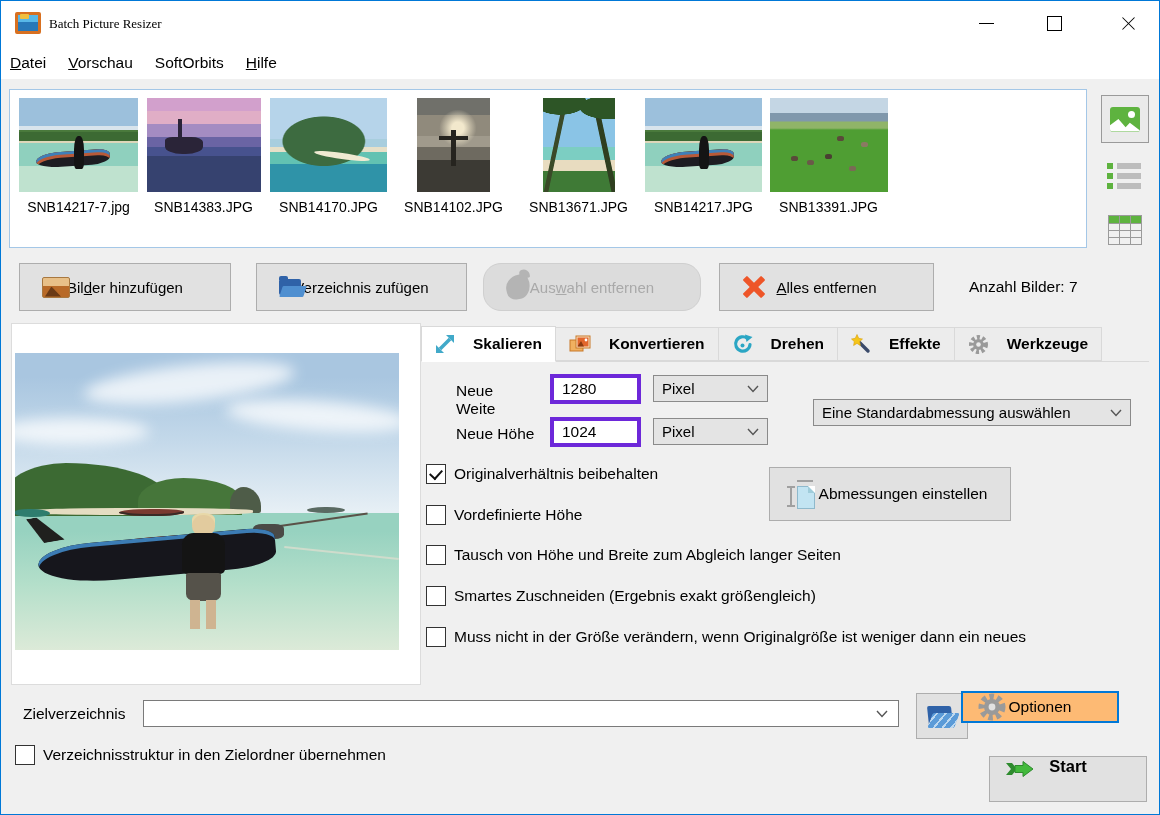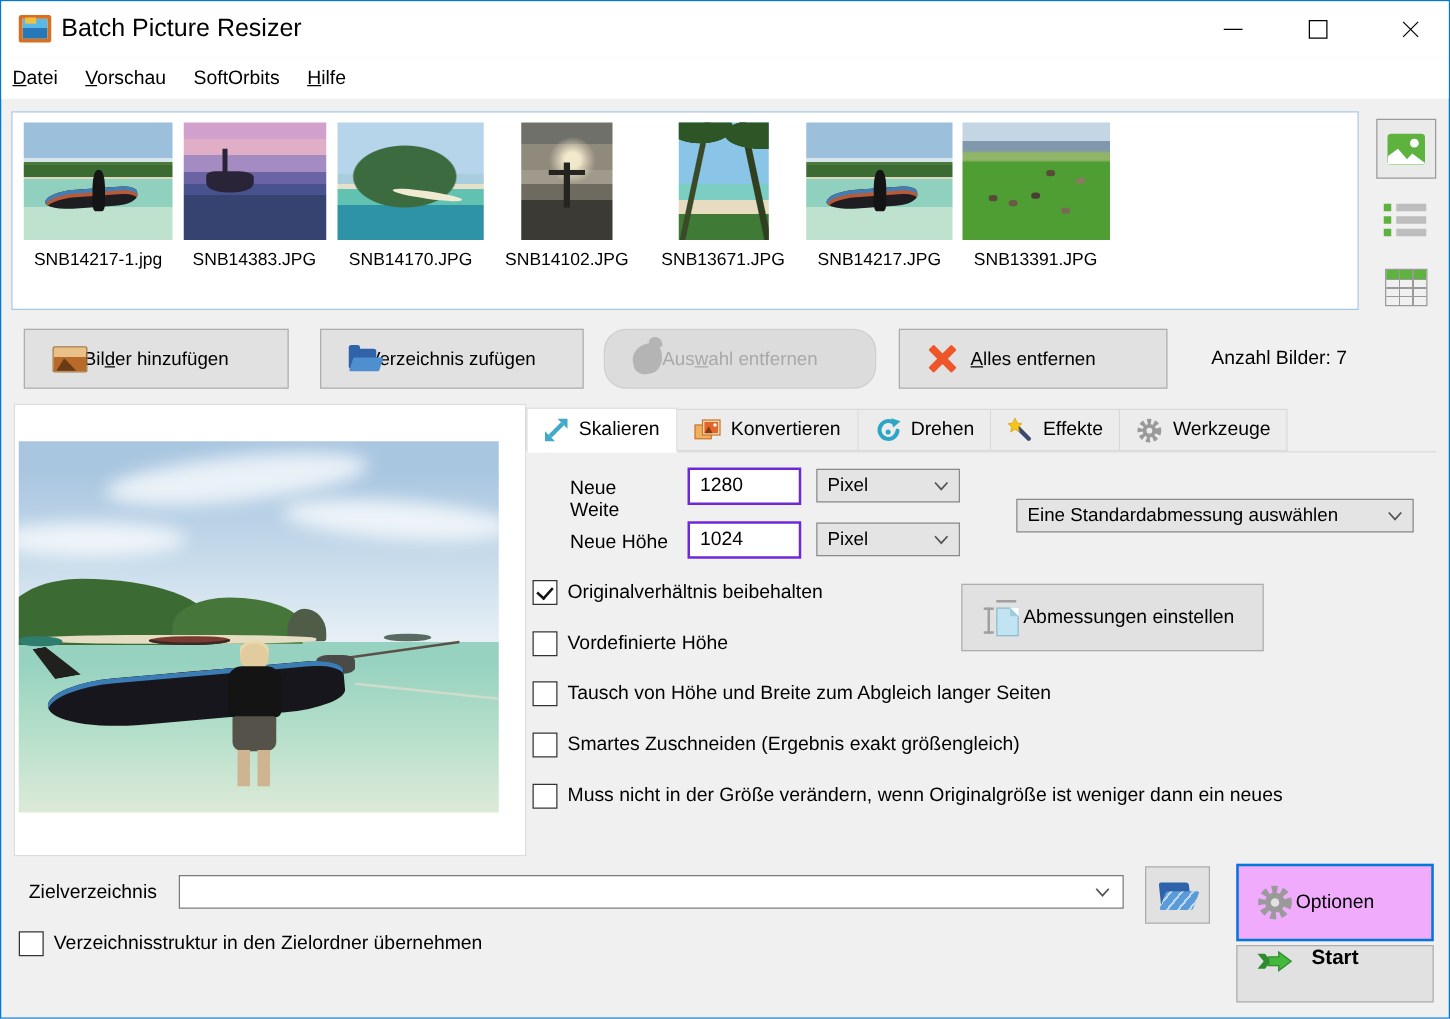--- a/index.html
+++ b/index.html
@@ -3,21 +3,21 @@
 <meta charset="utf-8">
 <style>
   html,body{margin:0;padding:0;background:#cfcfcf;font-family:"Liberation Sans",sans-serif;}
   .app{position:relative;width:1160px;height:815px;background:#f0f0f0;border:1px solid #0078d7;box-sizing:border-box;overflow:hidden;font-size:15px;color:#000;}
   .k{text-decoration:underline;}
 
   
   .titlebar{position:absolute;left:0;top:0;width:100%;height:45px;background:#fff;}
   .appicon{position:absolute;left:14px;top:11px;width:26px;height:22px;background:linear-gradient(180deg,#58b8e8 0 45%,#2878b8 45% 100%);border:3px solid #d87020;border-radius:2px;box-sizing:border-box;}
   .appicon::after{content:"";position:absolute;left:2px;top:-1px;width:9px;height:5px;background:#f0c040;border-radius:1px;}
-  .wtitle{position:absolute;left:48px;top:0;height:45px;line-height:45px;font-size:20px;}
+  .wtitle{position:absolute;left:48px;top:0;height:45px;line-height:45px;font-size:13px;font-family:Liberation Serif, serif;}
   .wc{position:absolute;top:0;width:46px;height:45px;display:flex;align-items:center;justify-content:center;}
   .wc-min{left:962px;} .wc-max{left:1030px;} .wc-close{left:1104px;}
   .g-min{width:15px;height:1px;background:#000;}
   .g-max{width:13px;height:13px;border:1px solid #000;}
   .g-close{position:relative;width:15px;height:15px;}
   .g-close::before,.g-close::after{content:"";position:absolute;left:-1px;top:7px;width:17px;height:1px;background:#000;}
   .g-close::before{transform:rotate(45deg);} .g-close::after{transform:rotate(-45deg);}
 
   
   .menubar{position:absolute;left:0;top:45px;width:100%;height:33px;background:#fff;display:flex;align-items:center;box-sizing:border-box;gap:4px;}
@@ -109,27 +109,27 @@
   .p-head{position:absolute;left:46.2%;top:54.5%;width:5.8%;height:7.2%;background:#e2cb9e;border-radius:50% 50% 45% 45%;}
   .p-hair{position:absolute;left:46.2%;top:53.8%;width:5.8%;height:4%;background:#e8d8a8;border-radius:50% 50% 0 0;}
   .p-pony{position:absolute;left:48.2%;top:58%;width:2.4%;height:6%;background:#e0cf9c;border-radius:40%;}
   .p-torso{position:absolute;left:43.6%;top:60.5%;width:11%;height:14%;background:#141414;border-radius:28% 28% 12% 12%;}
   .p-shorts{position:absolute;left:44.6%;top:74%;width:9%;height:9.5%;background:#55524a;border-radius:8% 8% 25% 25%;}
   .p-leg1{position:absolute;left:45.6%;top:83%;width:2.6%;height:10%;background:#cfb491;}
   .p-leg2{position:absolute;left:49.8%;top:83%;width:2.6%;height:10%;background:#cfb491;}
 
   
   .tabbar{position:absolute;left:420px;top:325px;width:728px;height:36px;border-bottom:1px solid #d9d9d9;display:flex;align-items:flex-end;box-sizing:border-box;}
-  .tab{height:34px;padding:0 13px;display:flex;align-items:center;gap:8px;background:#ececec;border:1px solid #d9d9d9;border-left:none;font-size:15.5px;box-sizing:border-box;}
+  .tab{height:34px;padding:0 13px;display:flex;align-items:center;gap:18px;background:#ececec;border:1px solid #d9d9d9;border-left:none;font-size:15.5px;box-sizing:border-box;font-weight:bold;}
   .tab:first-child{border-left:1px solid #d9d9d9;}
   .tab.active{background:#fff;height:36px;border-bottom:1px solid #fff;margin-bottom:-1px;z-index:2;}
 
   
   .flabel{position:absolute;font-size:15.5px;text-align:left;}
-  .tinput{position:absolute;width:91px;height:30px;border:2px solid #6d28d9;background:#fff;font-size:15.5px;font-family:"Liberation Sans",sans-serif;padding:0 8px;box-sizing:border-box;}
+  .tinput{position:absolute;width:91px;height:30px;border:4px solid #6d28d9;background:#fff;font-size:15.5px;font-family:"Liberation Sans",sans-serif;padding:0 8px;box-sizing:border-box;}
   .select{position:absolute;height:27px;background:#e4e4e4;border:1px solid #8a8a8a;box-sizing:border-box;display:flex;align-items:center;justify-content:space-between;padding:0 8px;font-size:15px;}
   .chev{width:12px;height:8px;flex:0 0 auto;}
   .cb{position:absolute;display:flex;align-items:center;gap:8px;font-size:15.5px;}
   .cbx{position:relative;width:20px;height:20px;background:#fff;border:1px solid #333;box-sizing:border-box;flex:0 0 auto;}
   .cbx.checked::after{content:"";position:absolute;left:3px;top:4px;width:10px;height:6px;border-left:2.5px solid #111;border-bottom:2.5px solid #111;transform:rotate(-48deg);}
   .big-btn{position:absolute;background:#e1e1e1;border:1px solid #adadad;box-sizing:border-box;display:flex;align-items:center;justify-content:center;font-size:15.5px;}
   .big-btn .ico{position:absolute;left:18px;}
   .measure{position:relative;width:28px;height:30px;}
   .m-page{position:absolute;left:9px;top:7px;width:16px;height:21px;background:#c2e4f2;border:1px solid #8fb9cc;}
   .m-page::after{content:"";position:absolute;right:-1px;top:-1px;border-style:solid;border-width:0 7px 7px 0;border-color:#fff #fff #9fccda #9fccda;}
@@ -137,21 +137,21 @@
   .m-vr::before,.m-vr::after{content:"";position:absolute;left:-3px;width:8px;height:2px;background:#a0a0a0;}
   .m-vr::before{top:0;} .m-vr::after{bottom:0;}
   .m-hr{position:absolute;left:9px;top:1px;width:16px;height:2px;background:#a0a0a0;}
 
   
   .combo{position:absolute;left:142px;top:699px;width:756px;height:27px;background:#fff;border:1px solid #7a7a7a;box-sizing:border-box;display:flex;align-items:center;justify-content:flex-end;padding-right:10px;}
   .browse-btn{position:absolute;left:915px;top:692px;width:52px;height:46px;background:#e1e1e1;border:1px solid #adadad;box-sizing:border-box;display:flex;align-items:center;justify-content:center;}
   .bfold{position:relative;width:30px;height:24px;}
   .bf-back{position:absolute;left:1px;top:2px;width:24px;height:20px;background:#2f62a8;border-radius:2px;transform:skewX(6deg);}
   .bf-front{position:absolute;left:3px;bottom:0;width:27px;height:15px;background:repeating-linear-gradient(115deg,#5b9bd8 0 3px,#bcd8f0 3px 5px,#5b9bd8 5px 8px),#5b9bd8;transform:skewX(-20deg);border-radius:2px;}
-  .opt-btn{position:absolute;left:988px;top:690px;width:158px;height:62px;background:#f0abfc;border:2px solid #0078d7;box-sizing:border-box;display:flex;align-items:center;justify-content:center;font-size:15.5px;}
+  .opt-btn{position:absolute;left:960px;top:690px;width:158px;height:32px;background:#fdba74;border:2px solid #0078d7;box-sizing:border-box;display:flex;align-items:center;justify-content:center;font-size:15.5px;}
   .opt-btn .ico{position:absolute;left:14px;}
   .start-btn{position:absolute;left:988px;top:755px;width:158px;height:46px;background:#e1e1e1;border:1px solid #adadad;box-sizing:border-box;display:flex;align-items:flex-start;justify-content:center;font-size:16.5px;font-weight:bold;}
   .start-btn .ico{position:absolute;left:14px;}
 </style>
 </head>
 <body>
 
 <div class="app">
 
   <div class="titlebar">
@@ -171,21 +171,21 @@
   <div class="menubar">
     <div class="menu-item"><span></span><span class="k">D</span><span>atei</span></div>
     <div class="menu-item"><span></span><span class="k">V</span><span>orschau</span></div>
     <div class="menu-item"><span>SoftOrbits</span><span class="k"></span><span></span></div>
     <div class="menu-item"><span></span><span class="k">H</span><span>ilfe</span></div>
   </div>
 
   <div class="filmstrip">
     <div class="thumb">
         <div class="thumb-img t1"></div>
-        <div class="thumb-name">SNB14217-1.jpg</div>
+        <div class="thumb-name">SNB14217-7.jpg</div>
       </div>
     <div class="thumb">
         <div class="thumb-img t2"></div>
         <div class="thumb-name">SNB14383.JPG</div>
       </div>
     <div class="thumb">
         <div class="thumb-img t3"></div>
         <div class="thumb-name">SNB14170.JPG</div>
       </div>
     <div class="thumb">

